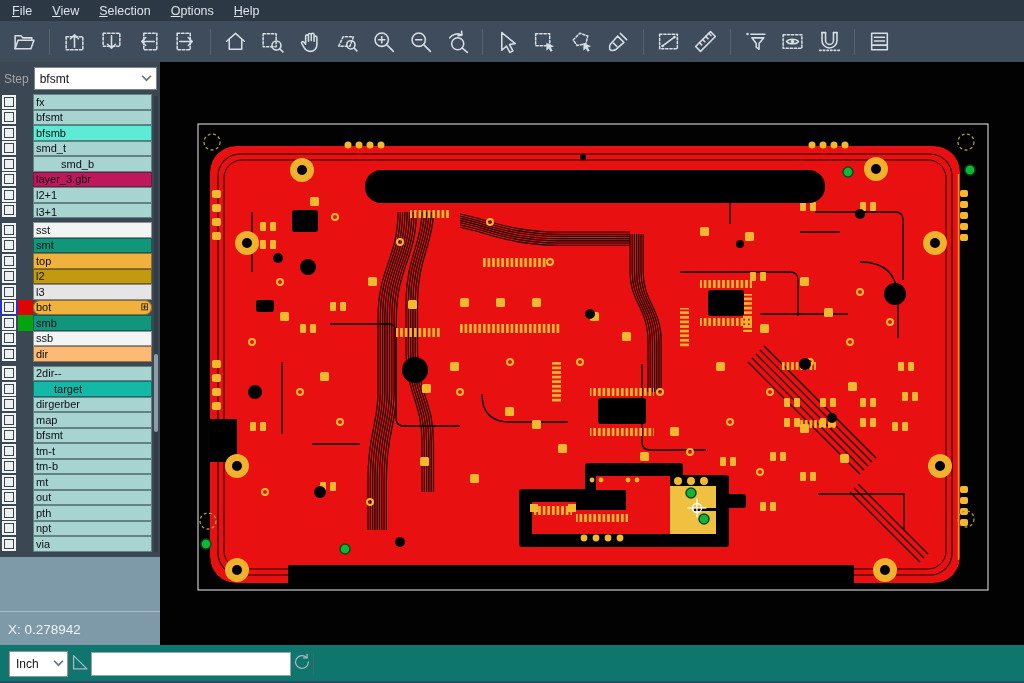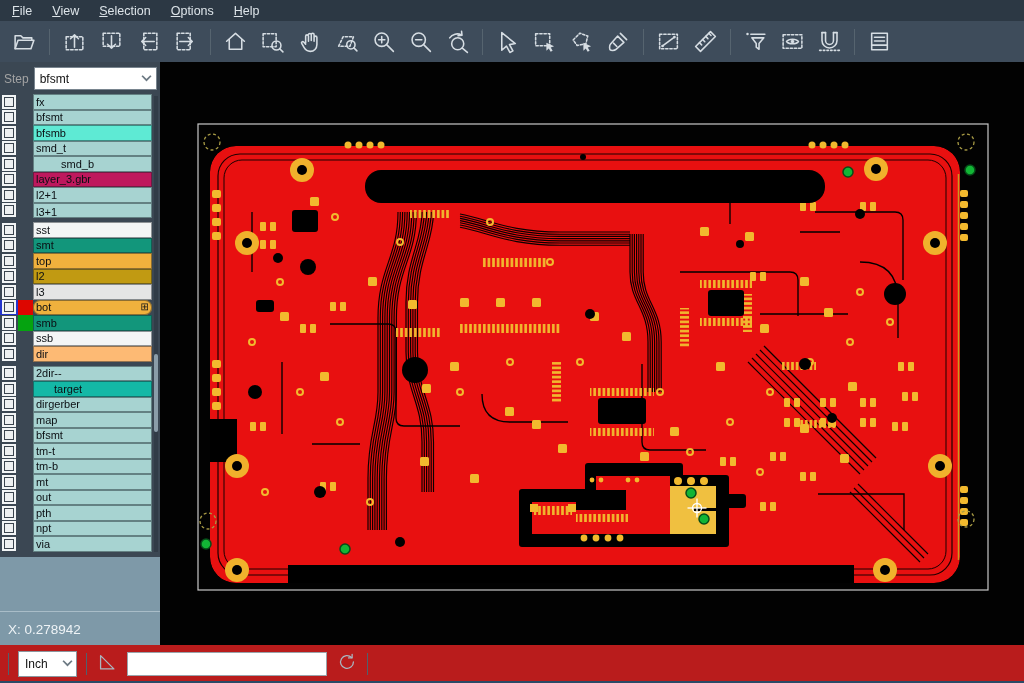--- a/index.html
+++ b/index.html
@@ -33,21 +33,21 @@
   .sbar{position:absolute;right:2px;top:34px;width:4px;height:456px;background:#313c47;}
   .sthumb{position:absolute;left:0;width:4px;top:258px;height:78px;background:#8b9da9;border-radius:2px;}
   .coordpanel{flex:1;background:#7e99a8;margin-top:1px;display:flex;flex-direction:column;justify-content:flex-end;
               padding:0 0 5px 8px;}
   .cline{border-top:1px solid #a9bdc8;margin:0 0 7px -8px;}
   .coordtext{color:#eef3f6;font-size:13.5px;line-height:21px;}
   
   .canvas{position:relative;width:864px;height:583px;background:#020202;flex:none;}
   .canvas svg{position:absolute;left:0;top:0;}
   
-  .bottombar{height:38px;background:#b91c1c;display:flex;align-items:center;padding-left:8px;gap:9px;position:relative;}
+  .bottombar{height:38px;background:#0f766e;display:flex;align-items:center;padding-left:8px;position:relative;}
   .bottombar::after{content:"";position:absolute;left:0;right:0;bottom:0;height:2px;background:#2b4a66;}
   .bsep{width:1px;height:22px;background:#51606c;}
   .unitselect{width:48px;height:24px;background:#fff;border:1px solid #8b969e;display:flex;align-items:center;
               justify-content:space-between;padding:0 3px 0 6px;font-size:12px;color:#111;}
   .iconbtn svg{width:22px;height:22px;stroke:#a9b6c0;fill:none;stroke-width:1.4;stroke-linecap:round;stroke-linejoin:round;}
   .cmdinput{width:190px;height:22px;background:#fff;border:1px solid #9aa4ab;font-size:12px;padding:0 4px;color:#111;}
 </style>
 </head>
 <body>
 

